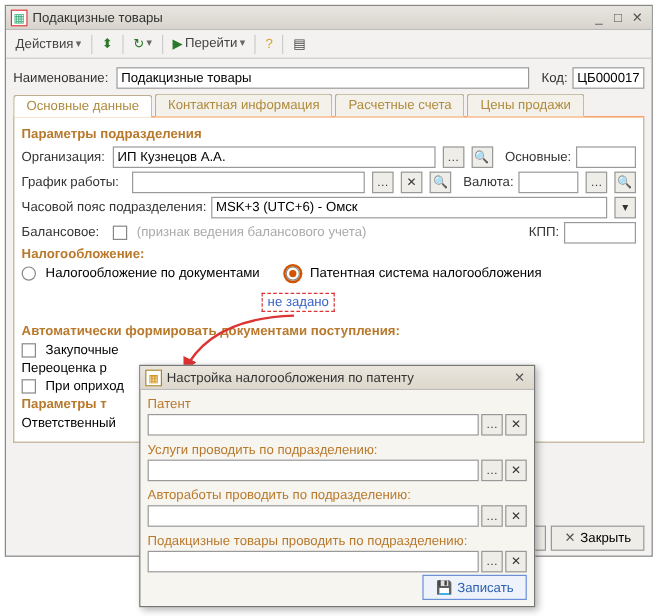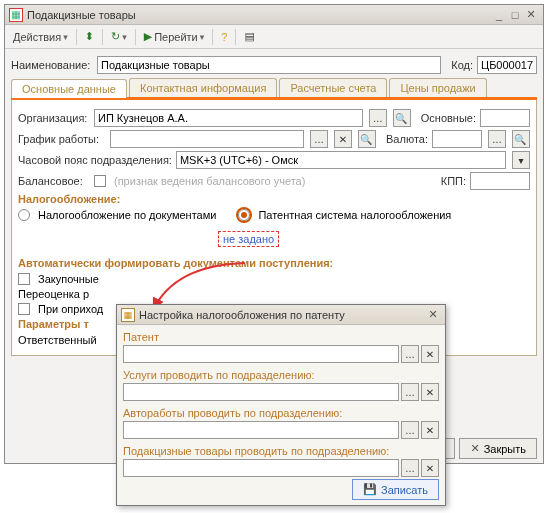--- a/index.html
+++ b/index.html
@@ -38,32 +38,32 @@
   }
   .titlebar .ttl { flex:1; color:#333; }
   .winbtn { width:16px; text-align:center; color:#555; cursor:default; }
   .toolbar {
     height: 24px;
     display:flex; align-items:center;
     padding: 0 4px;
     gap:2px;
     border-bottom:1px solid #ccc;
   }
-  .toolbar .tbtn { padding:2px 4px; color:#444; display:flex; align-items:center; gap:2px; cursor:default;}
+  .toolbar .tbtn { padding:2px 4px; color:#444; display:flex; gap:2px; cursor:default;}
   .toolbar .sep { width:1px; height:16px; background:#ccc; margin:0 2px;}
   .drop { font-size:9px; color:#666; }
   .content { padding:4px 6px; }
   .row { display:flex; align-items:center; margin:3px 0; gap:4px;}
   .lbl { color:#333; }
   .input {
     height:18px; background:#fff; border:1px solid #999;
     padding:1px 3px; display:flex; align-items:center;
   }
   .input.flex { flex:1; }
-  .tabs { display:flex; border-bottom:3px solid #f97316; margin-top:4px;}
+  .tabs { display:flex; border-bottom:1px solid #f97316; margin-top:4px;}
   .tab {
     padding:3px 10px;
     border:1px solid #bcae8f;
     border-bottom:none;
     background:#f4f1ea;
     color:#b08b3e;
     margin-right:2px;
     border-radius:3px 3px 0 0;
     cursor:default;
   }
@@ -165,20 +165,21 @@
     </div>
 
     <div class="tabs">
       <span class="tab active">Основные данные</span>
       <span class="tab">Контактная информация</span>
       <span class="tab">Расчетные счета</span>
       <span class="tab">Цены продажи</span>
     </div>
 
     <div class="panel">
+      <div class="section-h">Параметры подразделения</div>
 
       <div class="row">
         <span class="lbl" style="width:72px;">Организация:</span>
         <span class="input flex">
             <span>ИП Кузнецов А.А.</span>
           </span>
         <span class="minibtn">…</span>
         <span class="minibtn">🔍</span>
         <span class="lbl" style="margin-left:6px;">Основные:</span>
         <span class="input" style="width:50px;"></span>

